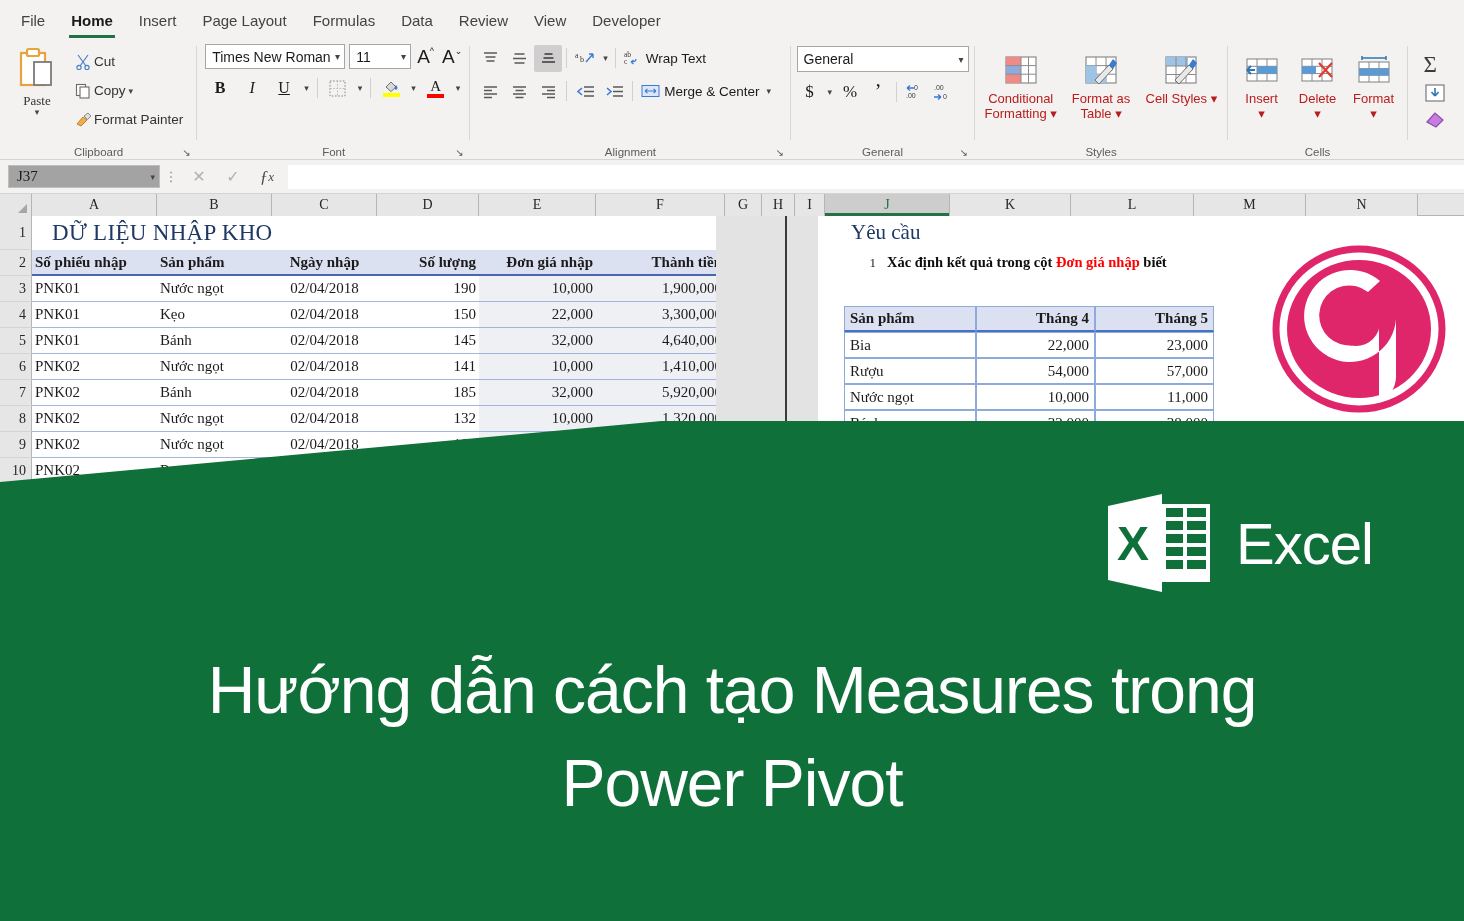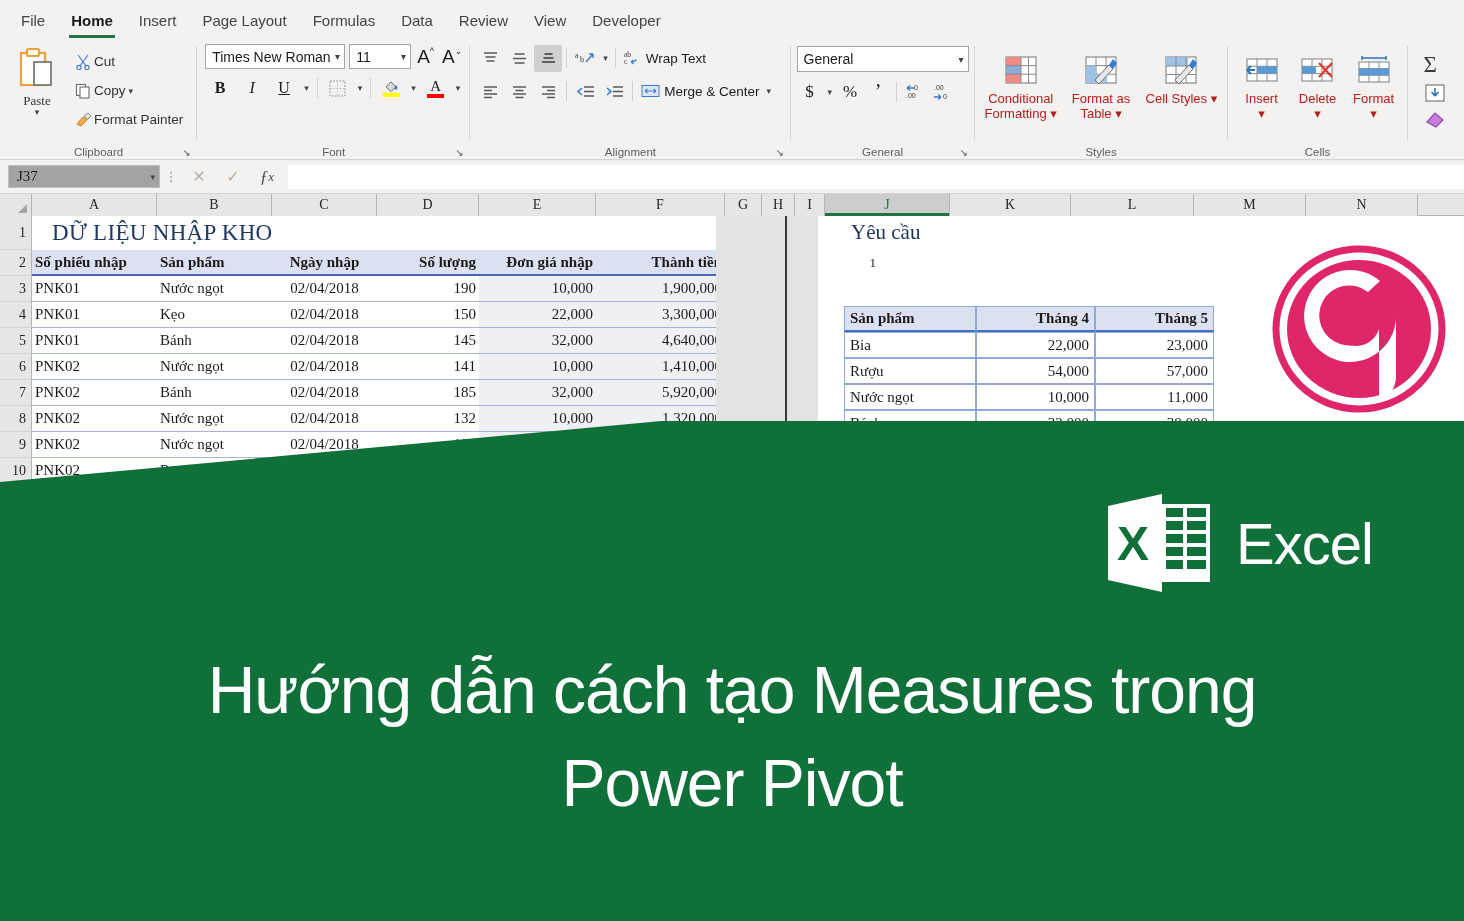--- a/index.html
+++ b/index.html
@@ -507,20 +507,23 @@
         <div class="rh">2</div>
         <div class="cell tblhdr" style="width:125px;">Số phiếu nhập</div>
         <div class="cell tblhdr" style="width:115px;">Sản phẩm</div>
         <div class="cell tblhdr c" style="width:105px;">Ngày nhập</div>
         <div class="cell tblhdr r" style="width:102px;">Số lượng</div>
         <div class="cell tblhdr r" style="width:117px;">Đơn giá nhập</div>
         <div class="cell tblhdr r" style="width:129px;">Thành tiền</div>
         <div class="cell" style="width:102px;"></div>
         <div class="cell" style="width:30px;"></div>
         <div class="cell" style="width:22px;justify-content:flex-end;font-family:'Liberation Serif',serif;font-size:13px;">1</div>
+        <div class="cell" style="width:430px;padding-left:8px;">
+          <span class="reqline"><span>Xác định kết quả trong cột </span><span class="red">Đơn giá nhập</span><span> biết</span></span>
+        </div>
       </div>
 
       <div class="row">
         <div class="rh">3</div>
         <div class="cell tbl" style="width:125px;">PNK01</div>
         <div class="cell tbl" style="width:115px;">Nước ngọt</div>
         <div class="cell tbl c" style="width:105px;">02/04/2018</div>
         <div class="cell tbl r" style="width:102px;">190</div>
         <div class="cell tbl alt r" style="width:117px;">10,000</div>
         <div class="cell tbl alt r" style="width:129px;">1,900,000</div>

